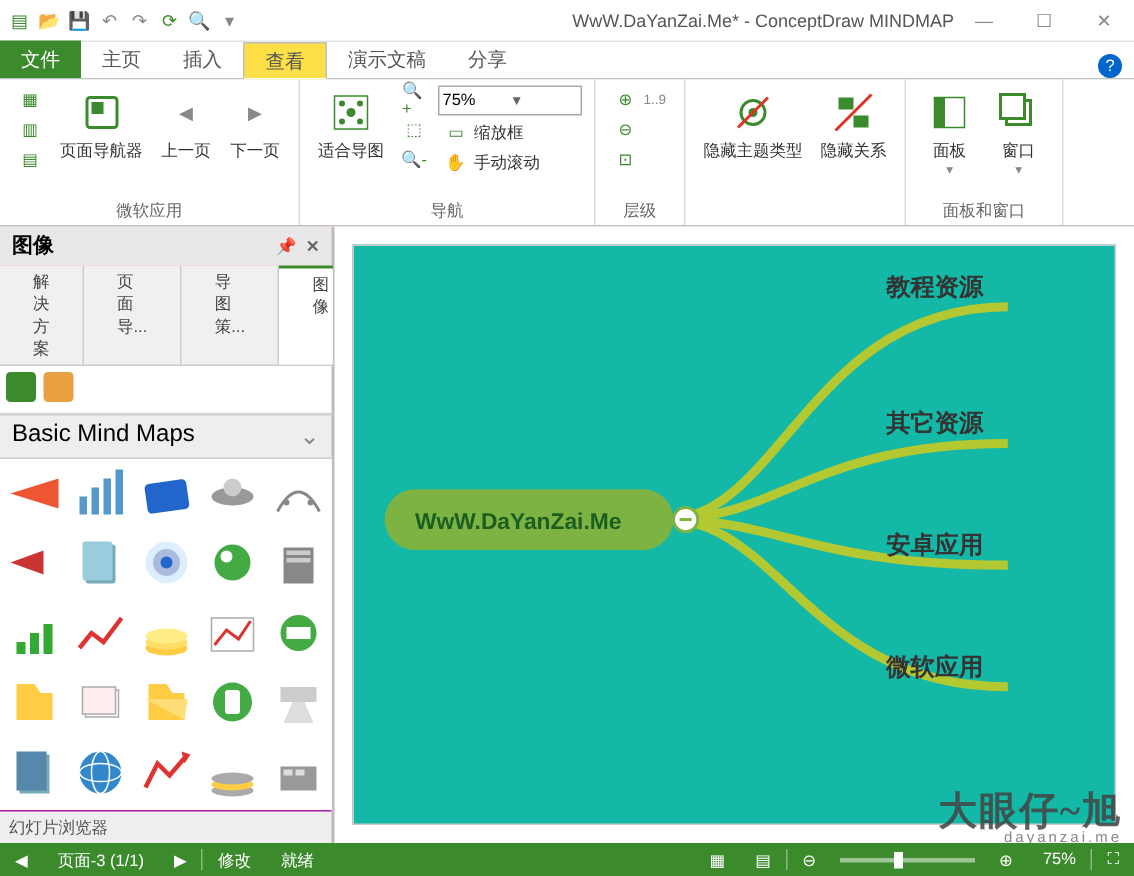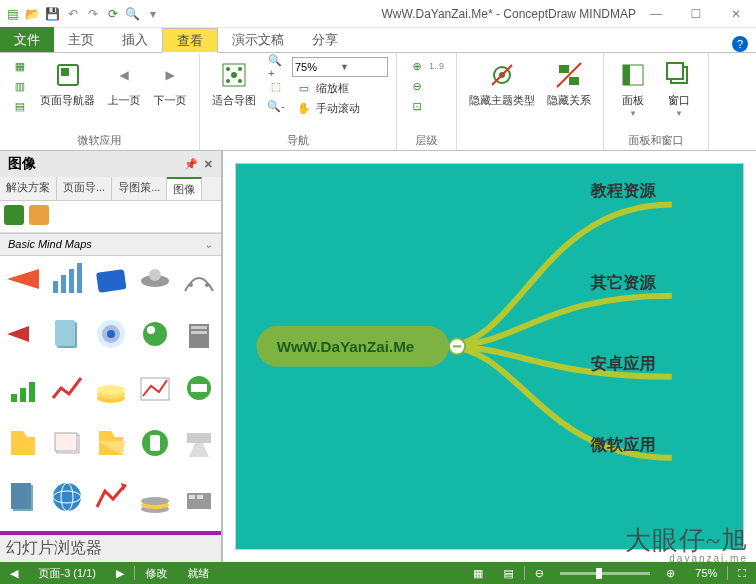--- a/index.html
+++ b/index.html
@@ -31,39 +31,39 @@
 .zoom-combo { width: 96px; height: 20px; border: 1px solid #aaa; display: flex; align-items: center; padding: 0 2px; font-size: 11px; }
 .zoom-combo span { flex: 1; }
 .dd-arrow { color: #666; font-size: 9px; padding: 0 2px; cursor: pointer; }
 
 .workspace { flex: 1; display: flex; overflow: hidden; }
 .side-panel { width: 222px; border-right: 1px solid #bbb; display: flex; flex-direction: column; background: #fca5a5; }
 .panel-header { background: #e8e8e8; padding: 4px 8px; font-size: 14px; font-weight: bold; display: flex; align-items: center; }
 .panel-header .spacer { flex: 1; }
 .pin-close { color: #666; margin-left: 6px; cursor: pointer; font-size: 11px; }
 .panel-tabs { display: flex; background: #f0f0f0; border-bottom: 1px solid #ccc; }
-.ptab { padding: 3px 6px; font-size: 11px; border-right: 1px solid #ccc; cursor: pointer; color: #444; }
+.ptab { padding: 3px 22px; font-size: 11px; border-right: 1px solid #ccc; cursor: pointer; color: #444; }
 .ptab.active { background: #fff; border-top: 2px solid #3b8a2c; }
 .toolbar-row { padding: 4px; background: #fff; border-bottom: 1px solid #ddd; }
 .tb-chip { display: inline-block; width: 20px; height: 20px; background: #3b8a2c; border-radius: 3px; margin-right: 2px; }
 .tb-chip.org { background: #e8a040; }
-.accordion-hdr { background: #eee; padding: 4px 8px; border-top: 1px solid #ccc; border-bottom: 1px solid #ccc; font-size: 11px; display: flex; font-style: italic; }
+.accordion-hdr { background: #eee; padding: 4px 8px; border-top: 1px solid #ccc; border-bottom: 1px solid #ccc; font-size: 16px; display: flex; }
 .accordion-hdr .spacer { flex: 1; }
 .clip-grid { flex: 1; background: #fff; overflow-y: auto; display: grid; grid-template-columns: repeat(5, 1fr); gap: 2px; padding: 2px; }
 .clip-item { width: 42px; height: 42px; display: flex; align-items: center; justify-content: center; }
-.panel-footer { background: #eee; padding: 3px 6px; font-size: 16px; color: #555; border-top: 4px solid #a21caf; }
+.panel-footer { background: #eee; padding: 3px 6px; font-size: 11px; color: #555; border-top: 1px solid #a21caf; }
 
 .canvas-area { flex: 1; background: #fff; position: relative; overflow: hidden; border-left: 1px solid #bbb;}
 .canvas-inner { position: absolute; inset: 12px 12px 12px 12px; border: 1px solid #ccc; background: #14b8a6; }
 svg.mindmap { width: 100%; height: 100%; }
 .central-node { fill: #7cb342; }
 .central-text { fill: #1b5e20; font-size: 15px; font-weight: bold; }
 .branch { stroke: #b4c832; stroke-width: 6; fill: none; }
 .branch-text { fill: #333; font-size: 16px; font-weight: bold; }
-.watermark { position: absolute; right: 8px; bottom: 4px; color: #444; font-family: serif; font-size: 26px; letter-spacing: 1px; opacity: 0.85; font-weight: normal; pointer-events: none;}
+.watermark { position: absolute; right: 8px; bottom: 4px; color: #444; font-family: serif; font-size: 26px; letter-spacing: 1px; opacity: 0.85; font-weight: bold; pointer-events: none;}
 .watermark-sub { position: absolute; right: 8px; bottom: -2px; color: #888; font-size: 10px; letter-spacing: 2px; pointer-events: none;}
 
 .statusbar { height: 22px; background: #3b8a2c; color: #fff; display: flex; align-items: center; font-size: 11px; }
 .sb-btn { padding: 0 10px; cursor: pointer; height: 100%; display: flex; align-items: center; }
 .sb-sep { width: 1px; height: 14px; background: rgba(255,255,255,0.4); }
 .sb-flex { flex: 1; }
 .sb-slider { width: 90px; height: 3px; background: rgba(255,255,255,0.5); margin: 0 6px; position: relative; }
 .sb-slider::after { content: ""; position: absolute; left: 40%; top: -4px; width: 6px; height: 11px; background: #fff; }
 
 .ic-green { color: #3b8a2c; }

